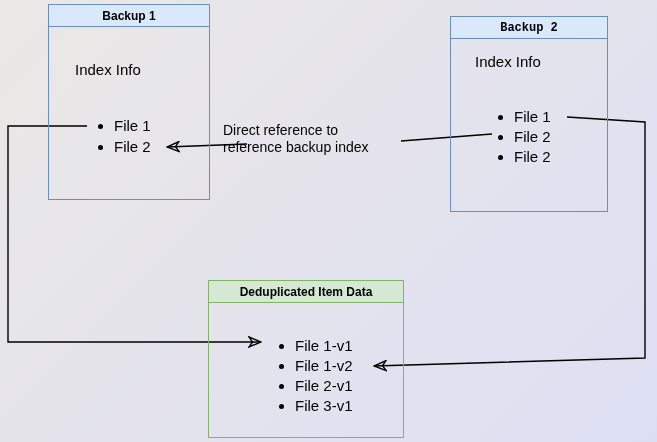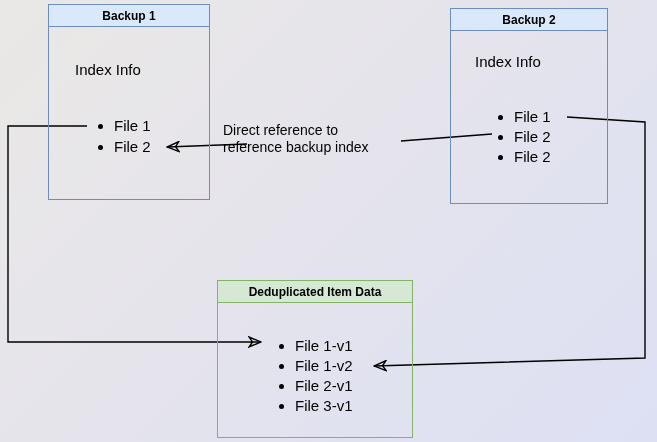--- a/index.html
+++ b/index.html
@@ -99,33 +99,33 @@
     <div class="box-header">
       <span>Backup 1</span>
     </div>
   </div>
   <div class="index-label" style="left:75px; top:61px;">Index Info</div>
   <ul class="file-list lh21" style="left:99px; top:115px;">
     <li>File 1</li>
     <li>File 2</li>
   </ul>
 
-  <div class="dio-box blue-box" style="left:450px; top:8px; width:158px; height:196px;">
+  <div class="dio-box blue-box" style="left:450px; top:16px; width:158px; height:196px;font-family:Liberation Mono, monospace;">
     <div class="box-header">
       <span>Backup 2</span>
     </div>
   </div>
   <div class="index-label" style="left:475px; top:53px;">Index Info</div>
   <ul class="file-list lh20" style="left:499px; top:107px;">
     <li>File 1</li>
     <li>File 2</li>
     <li>File 2</li>
   </ul>
 
-  <div class="dio-box green-box" style="left:217px; top:280px; width:196px; height:158px;">
+  <div class="dio-box green-box" style="left:208px; top:280px; width:196px; height:158px;">
     <div class="box-header">
       <span>Deduplicated Item Data</span>
     </div>
   </div>
   <ul class="file-list lh20" style="left:280px; top:336px;">
     <li>File 1-v1</li>
     <li>File 1-v2</li>
     <li>File 2-v1</li>
     <li>File 3-v1</li>
   </ul>

